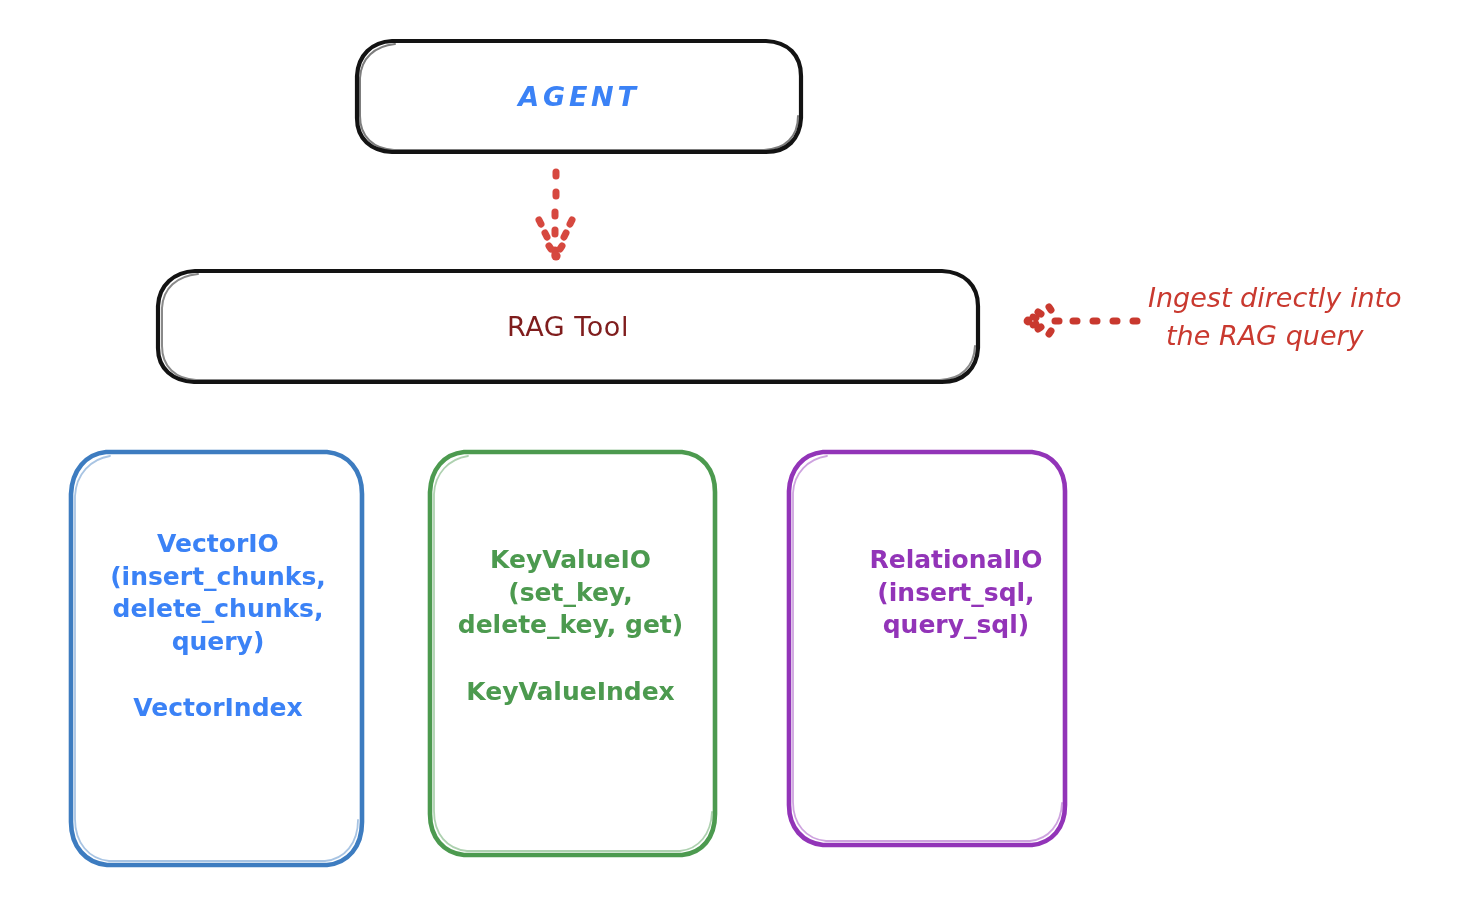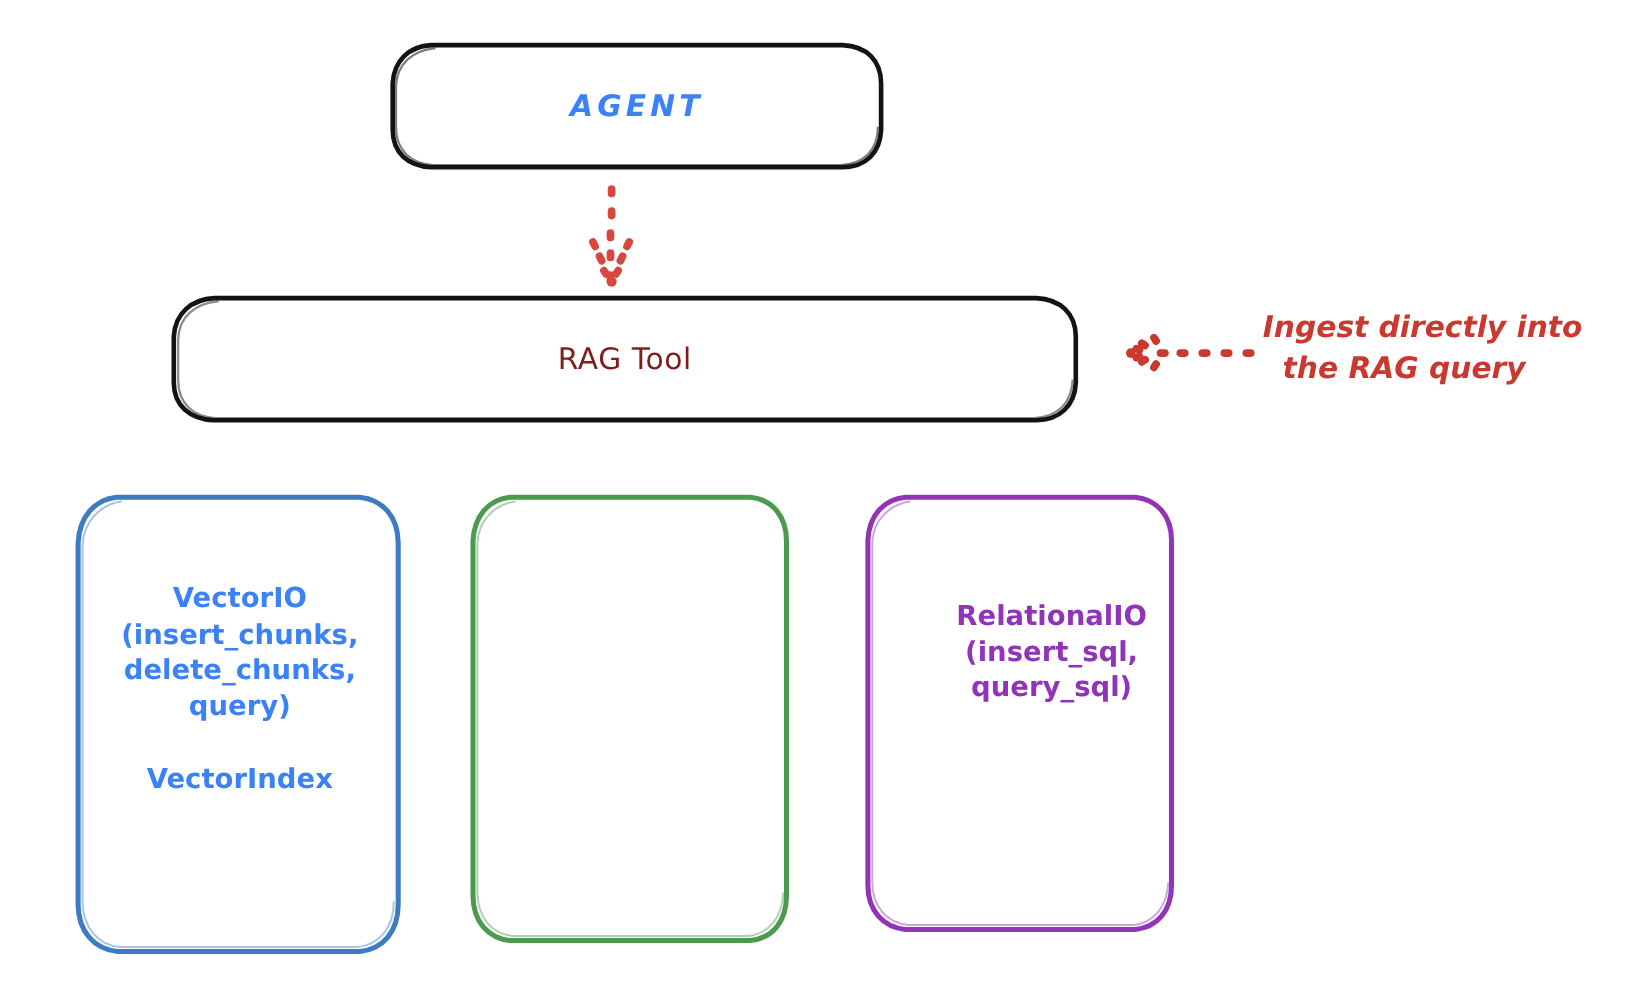--- a/index.html
+++ b/index.html
@@ -99,21 +99,21 @@
   }
 
   
   #annotation-text {
     position: absolute;
     left: 1148px;
     top: 279px;
     width: 330px;
     text-align: left;
     font-size: 27px;
-    font-weight: 700;
+    font-weight: 400;
     font-style: italic;
     line-height: 1.42;
     color: #c9392f;
     pointer-events: none;
   }
   #annotation-text .ann-line { display: block; }
   #annotation-text .ann-line.l2 { padding-left: 18px; }
 </style>
 </head>
 <body>
@@ -197,20 +197,27 @@
 
   <div class="provider-text" id="vector-text">
     <span class="api-line">VectorIO
 (insert_chunks,
 delete_chunks,
 query)</span>
     <span class="gap"></span>
     <span class="index-line">VectorIndex</span>
   </div>
 
+  <div class="provider-text" id="keyvalue-text">
+    <span class="api-line">KeyValueIO
+(set_key,
+delete_key, get)</span>
+    <span class="gap"></span>
+    <span class="index-line">KeyValueIndex</span>
+  </div>
 
   <div class="provider-text" id="relational-text">
     <span class="api-line">RelationalIO
 (insert_sql,
 query_sql)</span>
     <span class="gap"></span>
   </div>
 
   <div id="annotation-text">
     <span class="ann-line l1">Ingest directly into</span>

